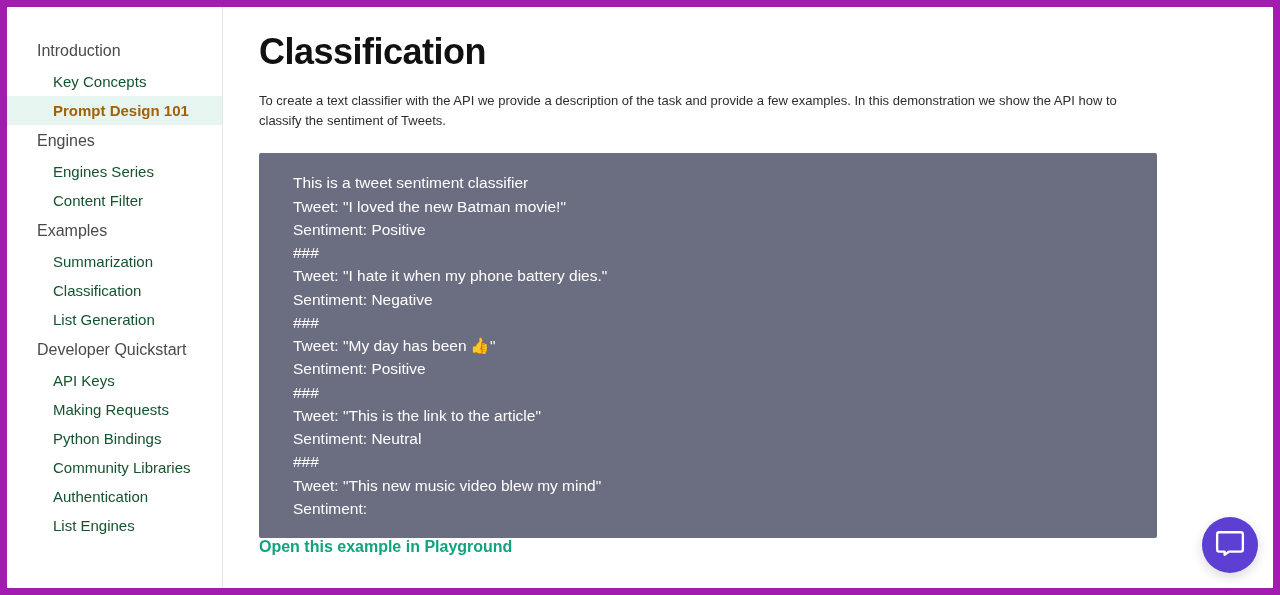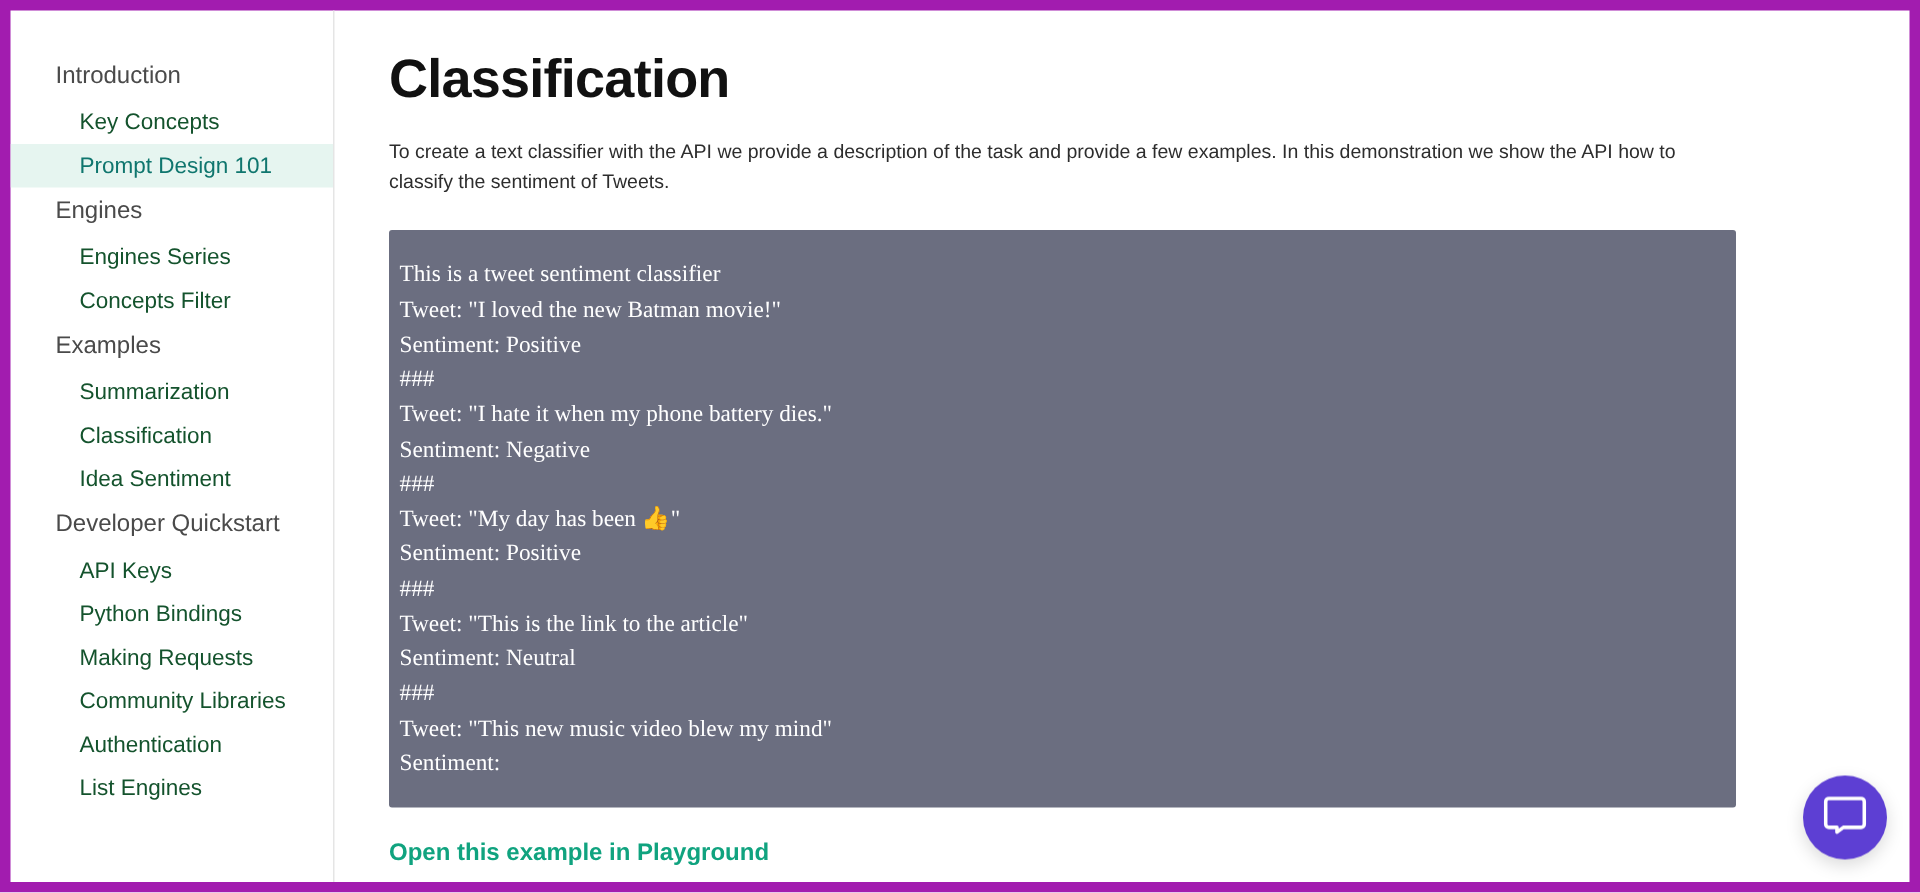--- a/index.html
+++ b/index.html
@@ -37,22 +37,22 @@
     }
     .nav-item {
       font-size: 15px;
       color: #14532d;
       padding: 6px 0 6px 46px;
       cursor: pointer;
       font-weight: 400;
     }
     .nav-item.active {
       background: #e6f5f0;
-      color: #0f766e;
-      font-weight: 400;
+      color: #a16207;
+      font-weight: 700;
     }
     .main {
       flex: 1;
       padding: 24px 116px 24px 36px;
       overflow-y: auto;
     }
     .page-title {
       font-size: 36px;
       font-weight: 700;
       color: #111111;
@@ -62,27 +62,26 @@
     .intro-text {
       font-size: 13px;
       line-height: 1.55;
       color: #2d2d2d;
       margin-bottom: 22px;
       max-width: 900px;
     }
     .code-block {
       background: #6b6e80;
       color: #ffffff;
-      padding: 18px 7px;
-      font-family: Liberation Serif, serif;
+      padding: 18px 34px;
+      font-family: Liberation Sans, sans-serif;
       font-size: 15.5px;
       line-height: 1.5;
       white-space: pre;
       border-radius: 2px;
-      margin-bottom: 22px;
       overflow-x: auto;
     }
     .playground-link {
       color: #10a37f;
       font-weight: 700;
       font-size: 16px;
       text-decoration: none;
       cursor: pointer;
     }
     .chat-widget {
@@ -111,33 +110,33 @@
 <div class="container">
   <aside class="sidebar">
     <div>
       <div class="nav-section-title">Introduction</div>
       <div class="nav-item">Key Concepts</div>
       <div class="nav-item active">Prompt Design 101</div>
     </div>
     <div>
       <div class="nav-section-title">Engines</div>
       <div class="nav-item">Engines Series</div>
-      <div class="nav-item">Concepts Filter</div>
+      <div class="nav-item">Content Filter</div>
     </div>
     <div>
       <div class="nav-section-title">Examples</div>
       <div class="nav-item">Summarization</div>
       <div class="nav-item">Classification</div>
-      <div class="nav-item">Idea Sentiment</div>
+      <div class="nav-item">List Generation</div>
     </div>
     <div>
       <div class="nav-section-title">Developer Quickstart</div>
       <div class="nav-item">API Keys</div>
+      <div class="nav-item">Making Requests</div>
       <div class="nav-item">Python Bindings</div>
-      <div class="nav-item">Making Requests</div>
       <div class="nav-item">Community Libraries</div>
     </div>
     <div>
       <div class="nav-item">Authentication</div>
       <div class="nav-item">List Engines</div>
     </div>
   </aside>
 
   <main class="main">
     <h1 class="page-title">Classification</h1>

